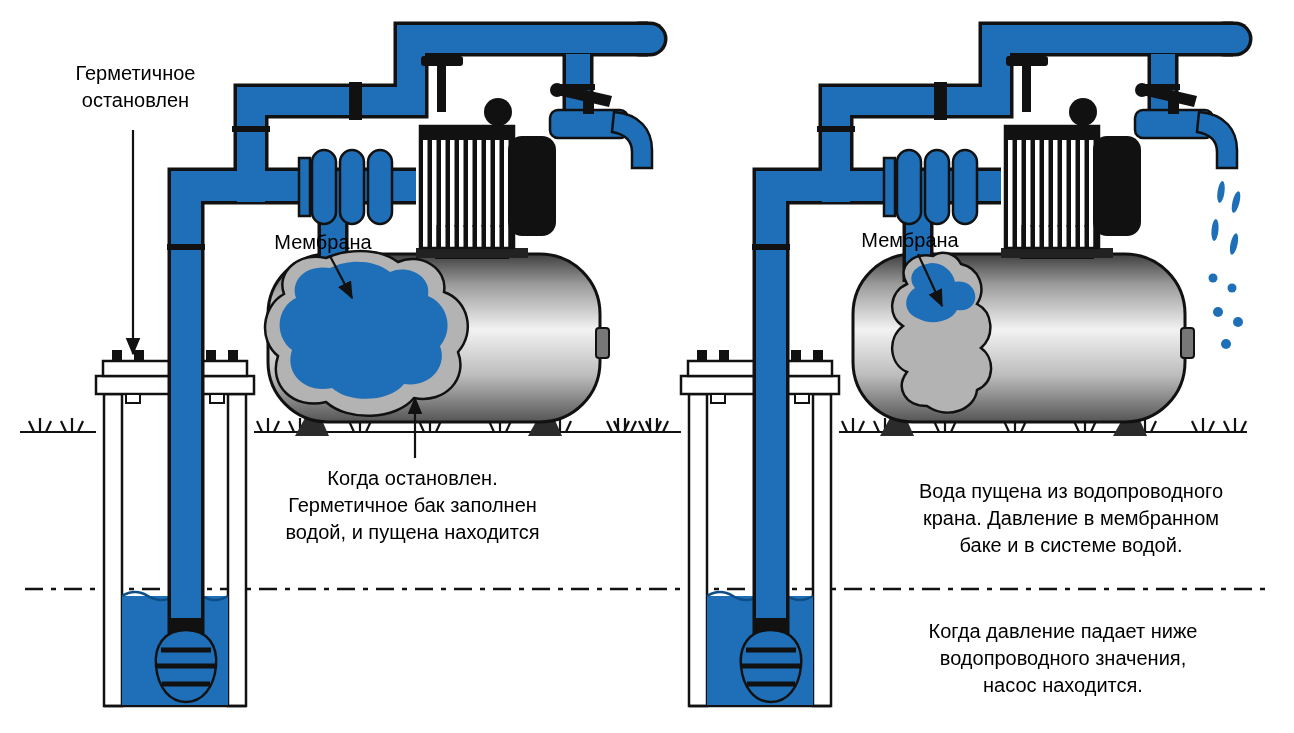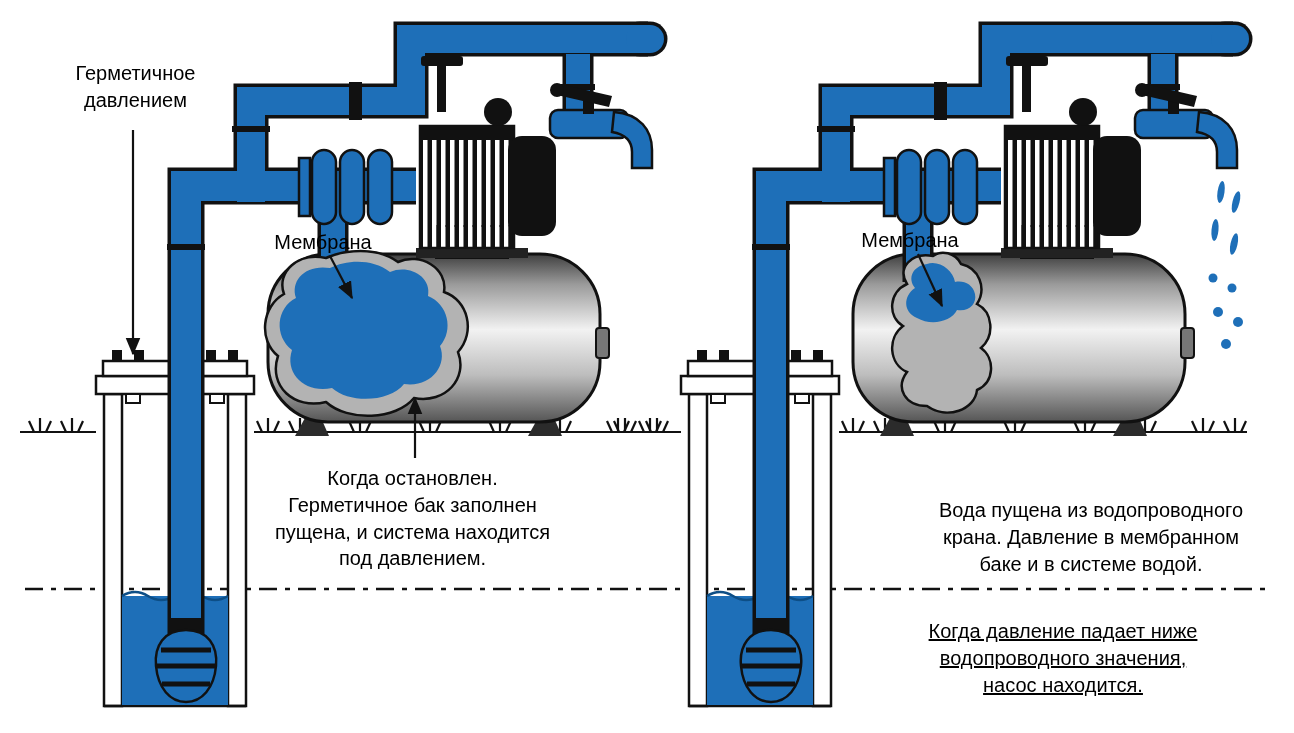--- a/index.html
+++ b/index.html
@@ -151,39 +151,38 @@
       <circle cx="633" cy="312" r="5"></circle>
       <circle cx="653" cy="322" r="5"></circle>
       <circle cx="641" cy="344" r="5"></circle>
     </g>
     <path d="M333,254 L357,306" stroke="#111" stroke-width="2.2" fill="none" marker-end="url(#arrow)"></path>
   </g>
 </svg>
 
 <div class="lbl" style="left:38px;top:60px;width:195px;">
   <div>Герметичное</div>
-  <div>давлением</div>
+  <div>остановлен</div>
 </div>
 
 <div class="lbl" style="left:258px;top:229px;width:130px;">Мембрана</div>
 
 <div class="lbl" style="left:845px;top:227px;width:130px;">Мембрана</div>
 
 <div class="lbl" style="left:245px;top:465px;width:335px;">
   <div>Когда остановлен.</div>
   <div>Герметичное бак заполнен</div>
-  <div>пущена, и система находится</div>
-  <div>под давлением.</div>
+  <div>водой, и пущена находится</div>
 </div>
 
-<div class="lbl" style="left:916px;top:478px;width:350px;margin-top:19px;">
+<div class="lbl" style="left:896px;top:478px;width:350px;">
   <div>Вода пущена из водопроводного</div>
   <div>крана. Давление в мембранном</div>
   <div>баке и в системе водой.</div>
 </div>
 
-<div class="lbl" style="left:878px;top:618px;width:370px;text-decoration:underline;">
+<div class="lbl" style="left:878px;top:618px;width:370px;">
   <div>Когда давление падает ниже</div>
   <div>водопроводного значения,</div>
   <div>насос находится.</div>
 </div>
 
 </div>
 
 </body></html>

